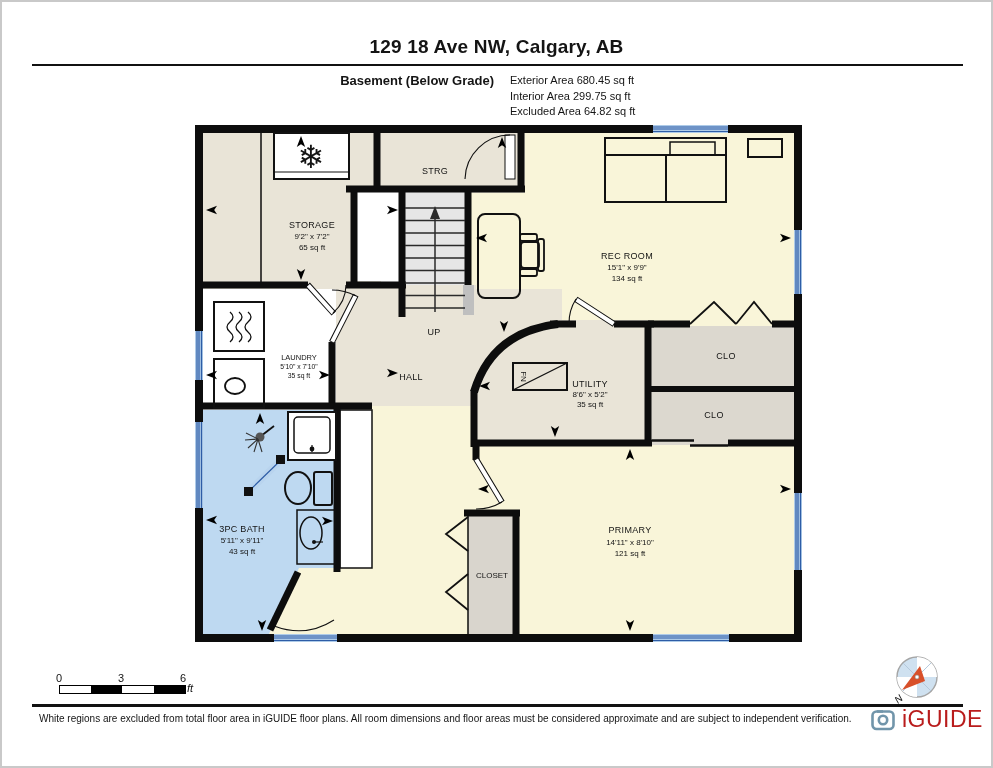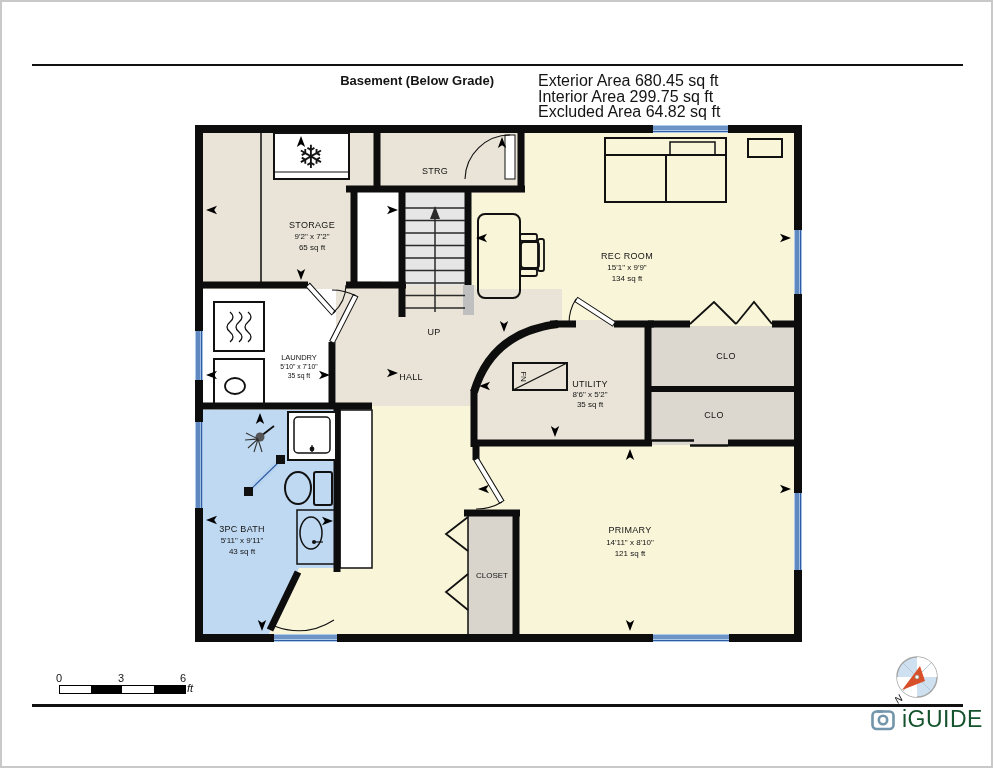--- a/index.html
+++ b/index.html
@@ -5,30 +5,30 @@
   html,body{margin:0;padding:0;background:#888;}
   .page{
     position:relative;width:993px;height:768px;background:#ffffff;
     font-family:"Liberation Sans",sans-serif;color:#141414;
     border:2px solid #c9c9c9;box-sizing:border-box;overflow:hidden;margin:0 auto;
   }
   .abs{position:absolute;}
   .title{top:34px;left:0;width:100%;text-align:center;font-size:19px;font-weight:bold;letter-spacing:.2px;}
   .rule-top{top:62px;left:30px;width:931px;height:2px;background:#111;}
   .legend-label{top:71px;right:497px;font-size:13px;font-weight:bold;}
-  .legend-stats{top:71px;left:536px;font-size:16px;line-height:15.5px;}
+  .legend-stats{top:71px;left:508px;font-size:11px;line-height:15.5px;}
   .rule-bottom{top:702px;left:30px;width:931px;height:2.5px;background:#111;}
   .disclaimer{top:711px;left:37px;font-size:10px;}
   .prepared{top:670px;left:0;width:100%;text-align:center;font-size:10.5px;}
   .scalebar{top:670px;left:57px;width:200px;height:26px;font-size:11px;}
   .scalebar .tick{position:absolute;top:0;transform:translateX(-50%);}
   .scalebar .bar{position:absolute;top:13px;left:0;width:125px;height:7px;border:1px solid #000;
     background:linear-gradient(90deg,#fff 0 25%,#000 25% 50%,#fff 50% 75%,#000 75% 100%);}
   .scalebar .unit{position:absolute;left:128px;top:10px;font-style:italic;}
-  .logo{top:704px;left:868px;display:flex;align-items:center;gap:5px;color:#14532d;}
+  .logo{top:704px;left:868px;display:flex;align-items:center;gap:5px;color:#b91c1c;}
   .logo .word{font-size:23px;letter-spacing:.5px;}
   svg text{font-family:"Liberation Sans",sans-serif;fill:#141414;}
   .room-name{font-size:9px;letter-spacing:.3px;}
   .room-sub{font-size:8px;}
   .room-name-sm{font-size:7.5px;}
   .room-sub-sm{font-size:6.8px;}
 </style>
 </head>
 <body>
 
@@ -279,20 +279,21 @@
       <text class="room-sub" x="240" y="552">43 sq ft</text>
 
       <text class="room-sub" x="490" y="576" font-size="8.5">CLOSET</text>
 
       <text class="room-name" x="628" y="531">PRIMARY</text>
       <text class="room-sub" x="628" y="543">14'11" x 8'10"</text>
       <text class="room-sub" x="628" y="554">121 sq ft</text>
     </g>
   </svg>
 
+  <div class="abs title">129 18 Ave NW, Calgary, AB</div>
   <div class="abs rule-top"></div>
   <div class="abs legend-label">Basement (Below Grade)</div>
   <div class="abs legend-stats">
     <div>Exterior Area 680.45 sq ft</div>
     <div>Interior Area 299.75 sq ft</div>
     <div>Excluded Area 64.82 sq ft</div>
   </div>
 
   <div class="abs scalebar">
     <span class="tick" style="left:0">0</span>
@@ -307,20 +308,21 @@
     <circle cx="28" cy="25" r="20" fill="#cfe1f0" stroke="#a5a5a5" stroke-width="1.4"></circle>
     <path d="M28,25 L28,5 A20,20 0 0 1 48,25 Z" fill="#ffffff"></path>
     <path d="M28,25 L28,45 A20,20 0 0 1 8,25 Z" fill="#ffffff"></path>
     <path d="M14,11 L42,39 M42,11 L14,39" stroke="#b5c9dc" stroke-width="1"></path>
     <polygon points="13,38 31,14 36,29" fill="#d8502a"></polygon>
     <circle cx="28" cy="25" r="2" fill="#ffffff" stroke="#888" stroke-width=".6"></circle>
     <text x="9" y="52" font-size="10" font-style="italic" fill="#333" transform="rotate(-40 9 52)">N</text>
   </svg>
 
   <div class="abs rule-bottom"></div>
+  <div class="abs disclaimer">White regions are excluded from total floor area in iGUIDE floor plans. All room dimensions and floor areas must be considered approximate and are subject to independent verification.</div>
   <div class="abs logo">
     <svg width="27" height="24" viewBox="0 0 27 24">
       <rect x="2.5" y="3.5" width="21" height="17.5" rx="4" fill="none" stroke="#7195aa" stroke-width="2.6"></rect>
       <circle cx="13" cy="12" r="4.2" fill="none" stroke="#7195aa" stroke-width="2.6"></circle>
       <path d="M7,3.5 h6" stroke="#7195aa" stroke-width="2.6"></path>
     </svg>
     <span class="word">iGUIDE</span>
   </div>
 
 </div>

